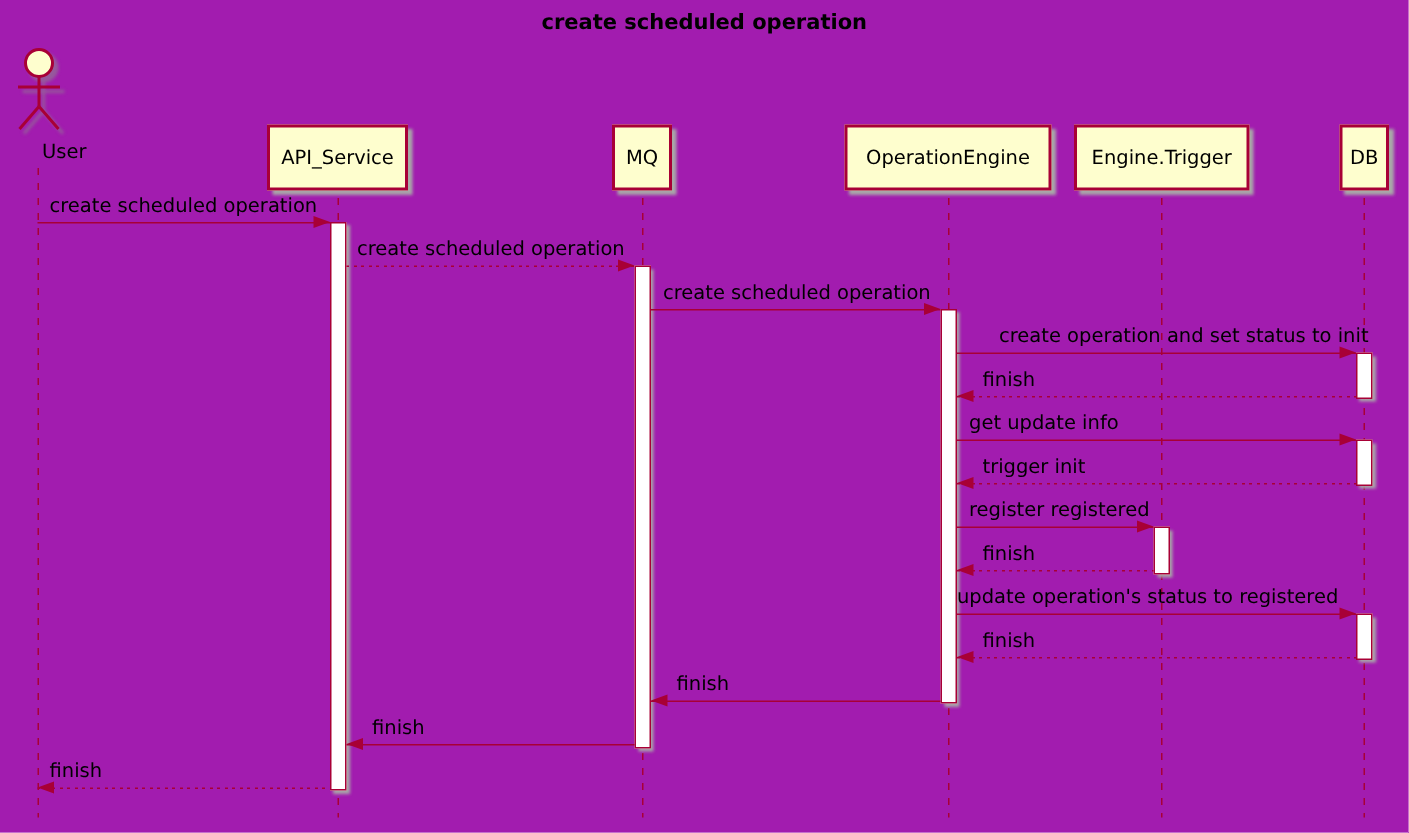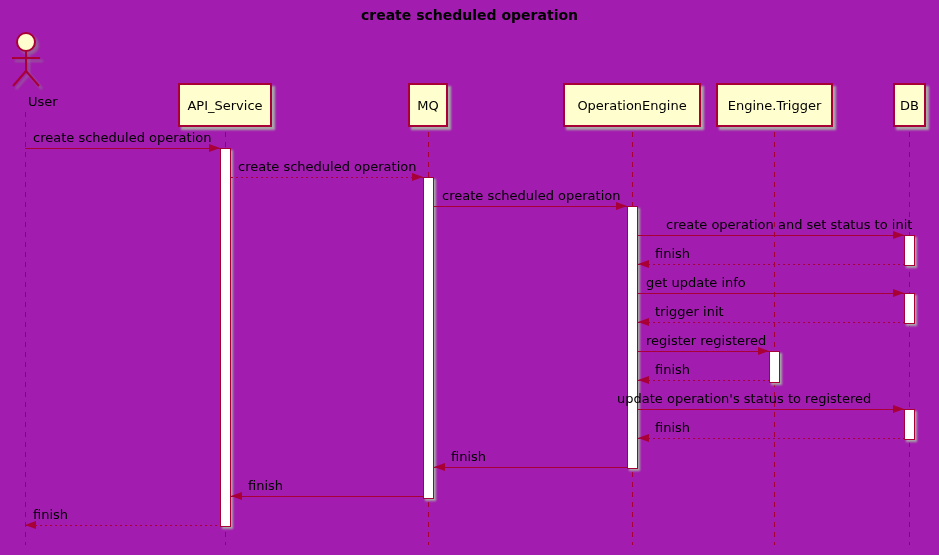--- a/index.html
+++ b/index.html
@@ -184,21 +184,21 @@
     <div class="arrow-r" style="left:758px; top:347px;"></div>
   </div>
 
   <div>
     <div class="msg-label" style="left:655px; top:362px;">finish</div>
     <div class="line dotted" style="left:638px; top:380px; width:131px;"></div>
     <div class="arrow-l" style="left:638px; top:376px;"></div>
   </div>
 
   <div>
-    <div class="msg-label" style="left:617px; top:391px;">update operation's status to registered</div>
+    <div class="msg-label" style="left:638px; top:391px;">update operation's status to registered</div>
     <div class="line solid" style="left:638px; top:409px; width:266px;"></div>
     <div class="arrow-r" style="left:893px; top:405px;"></div>
   </div>
 
   <div>
     <div class="msg-label" style="left:655px; top:420px;">finish</div>
     <div class="line dotted" style="left:638px; top:438px; width:266px;"></div>
     <div class="arrow-l" style="left:638px; top:434px;"></div>
   </div>
 

